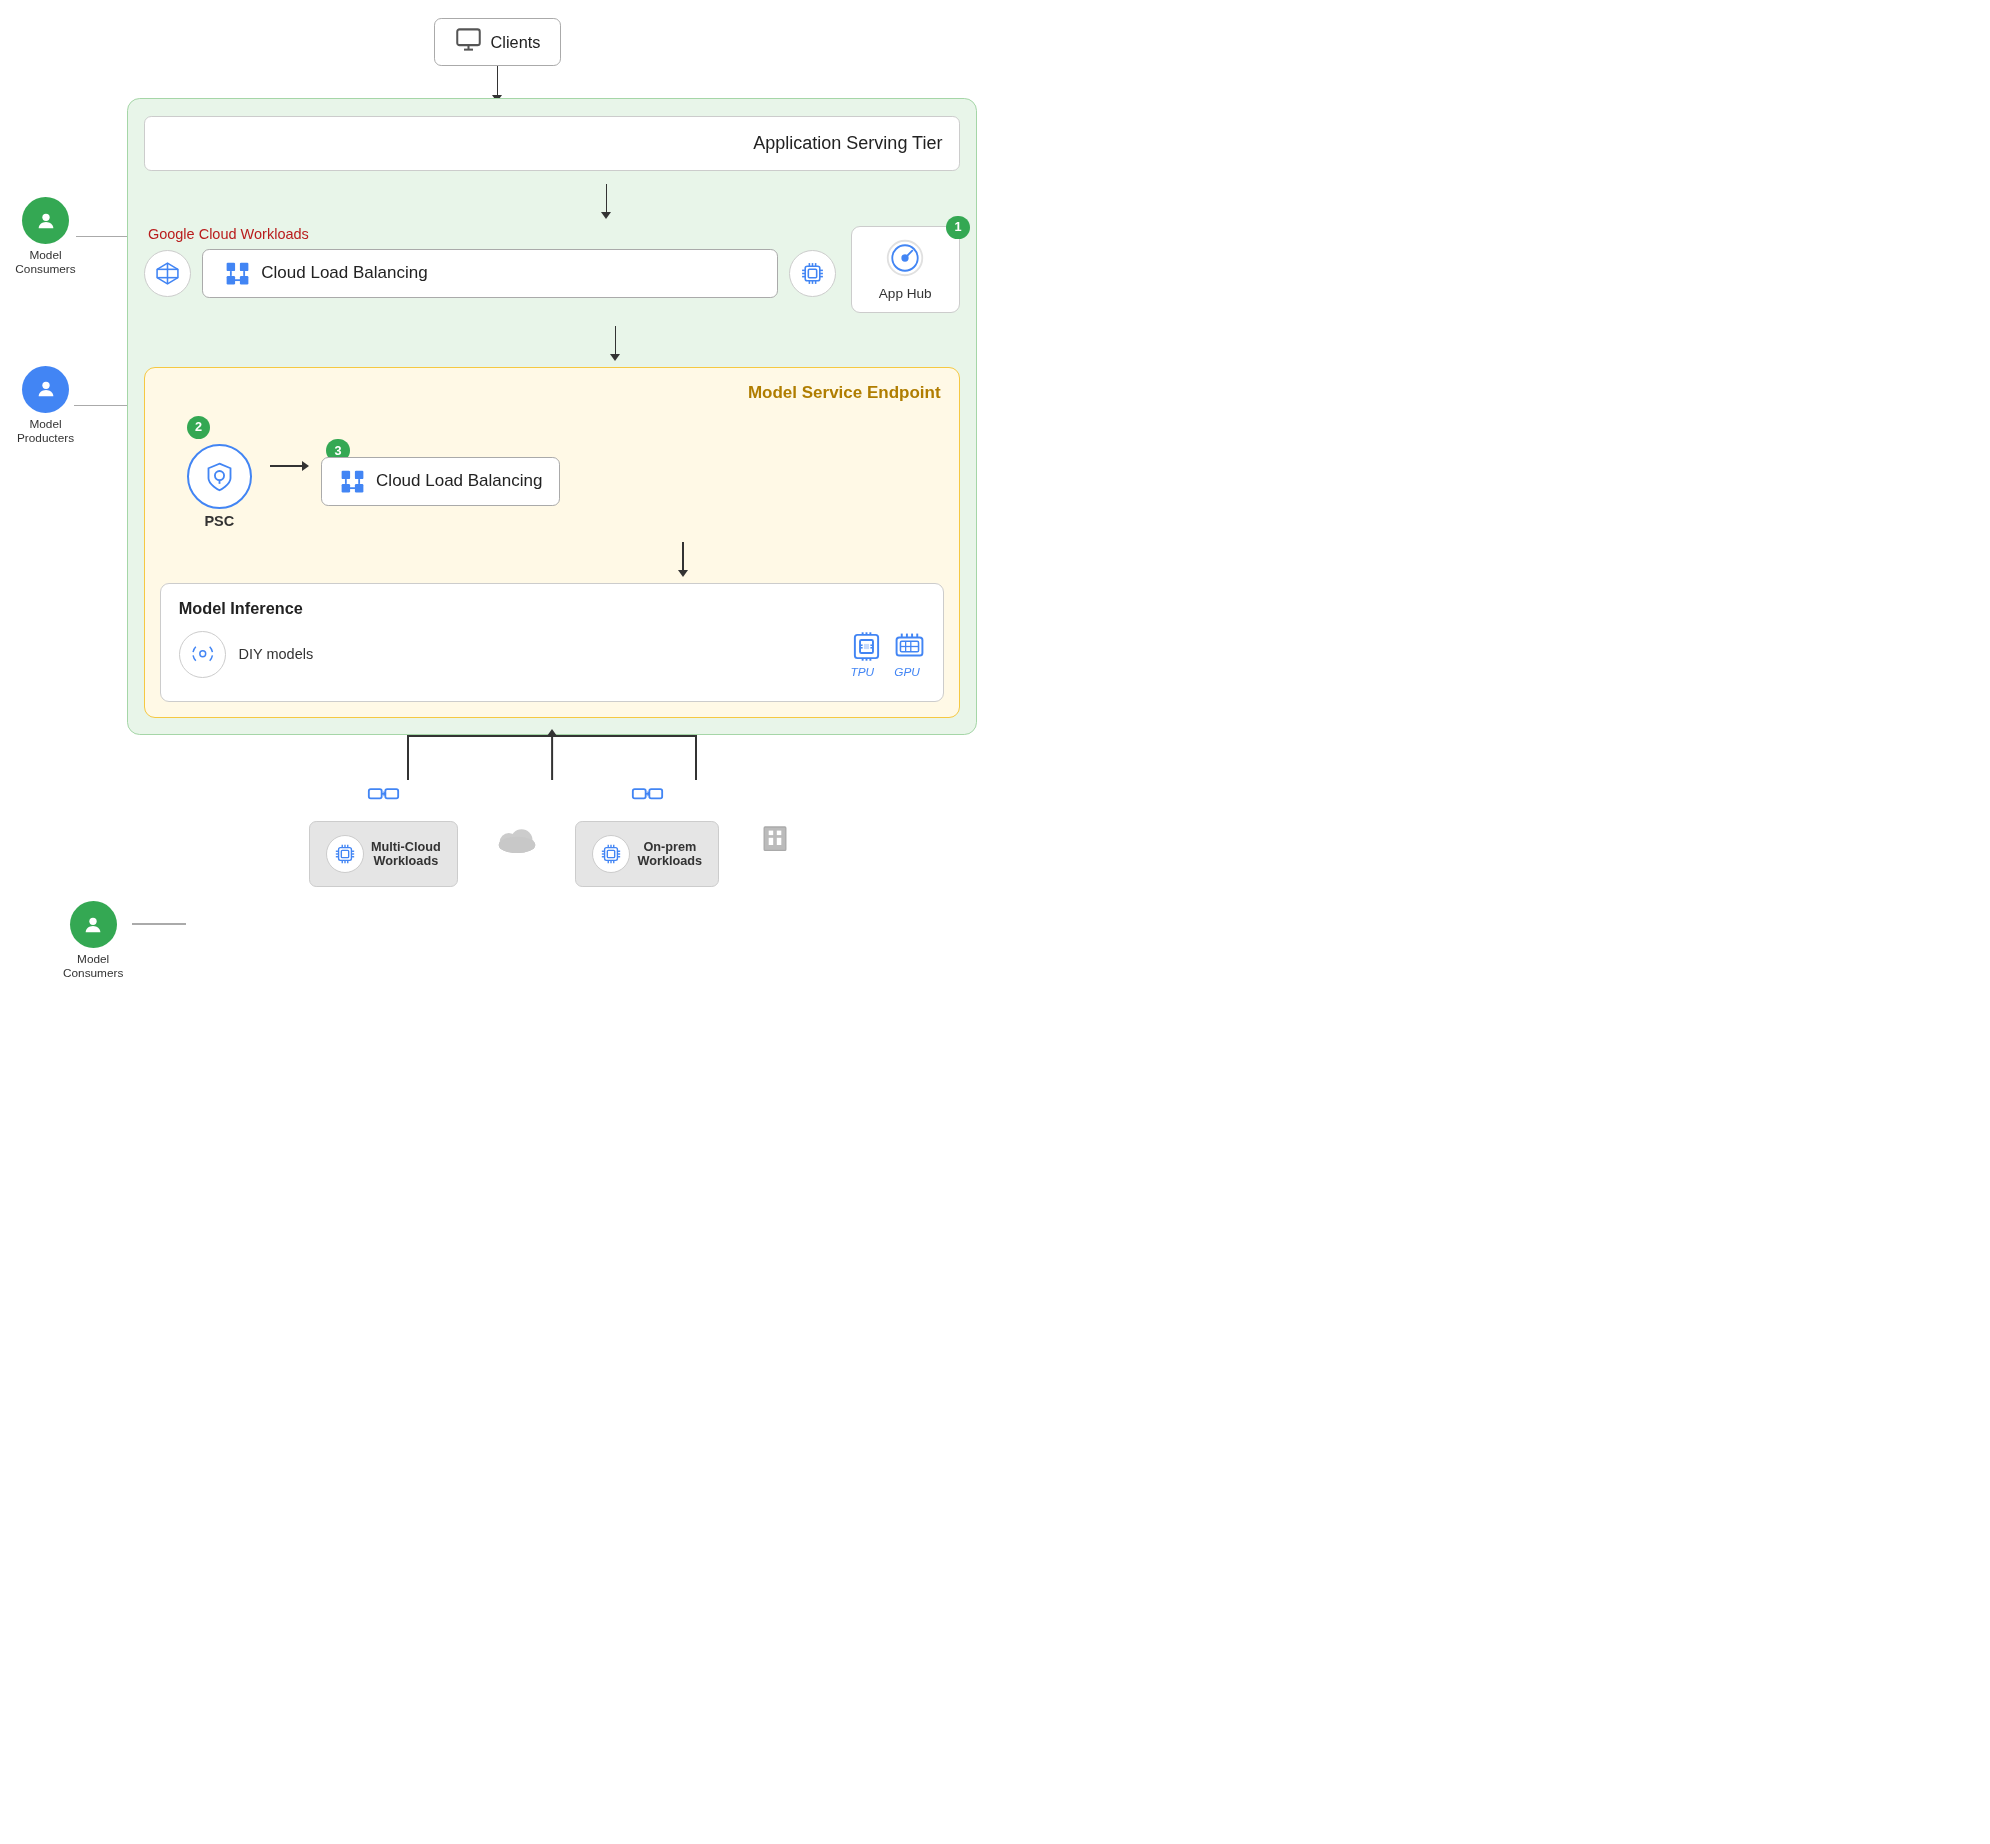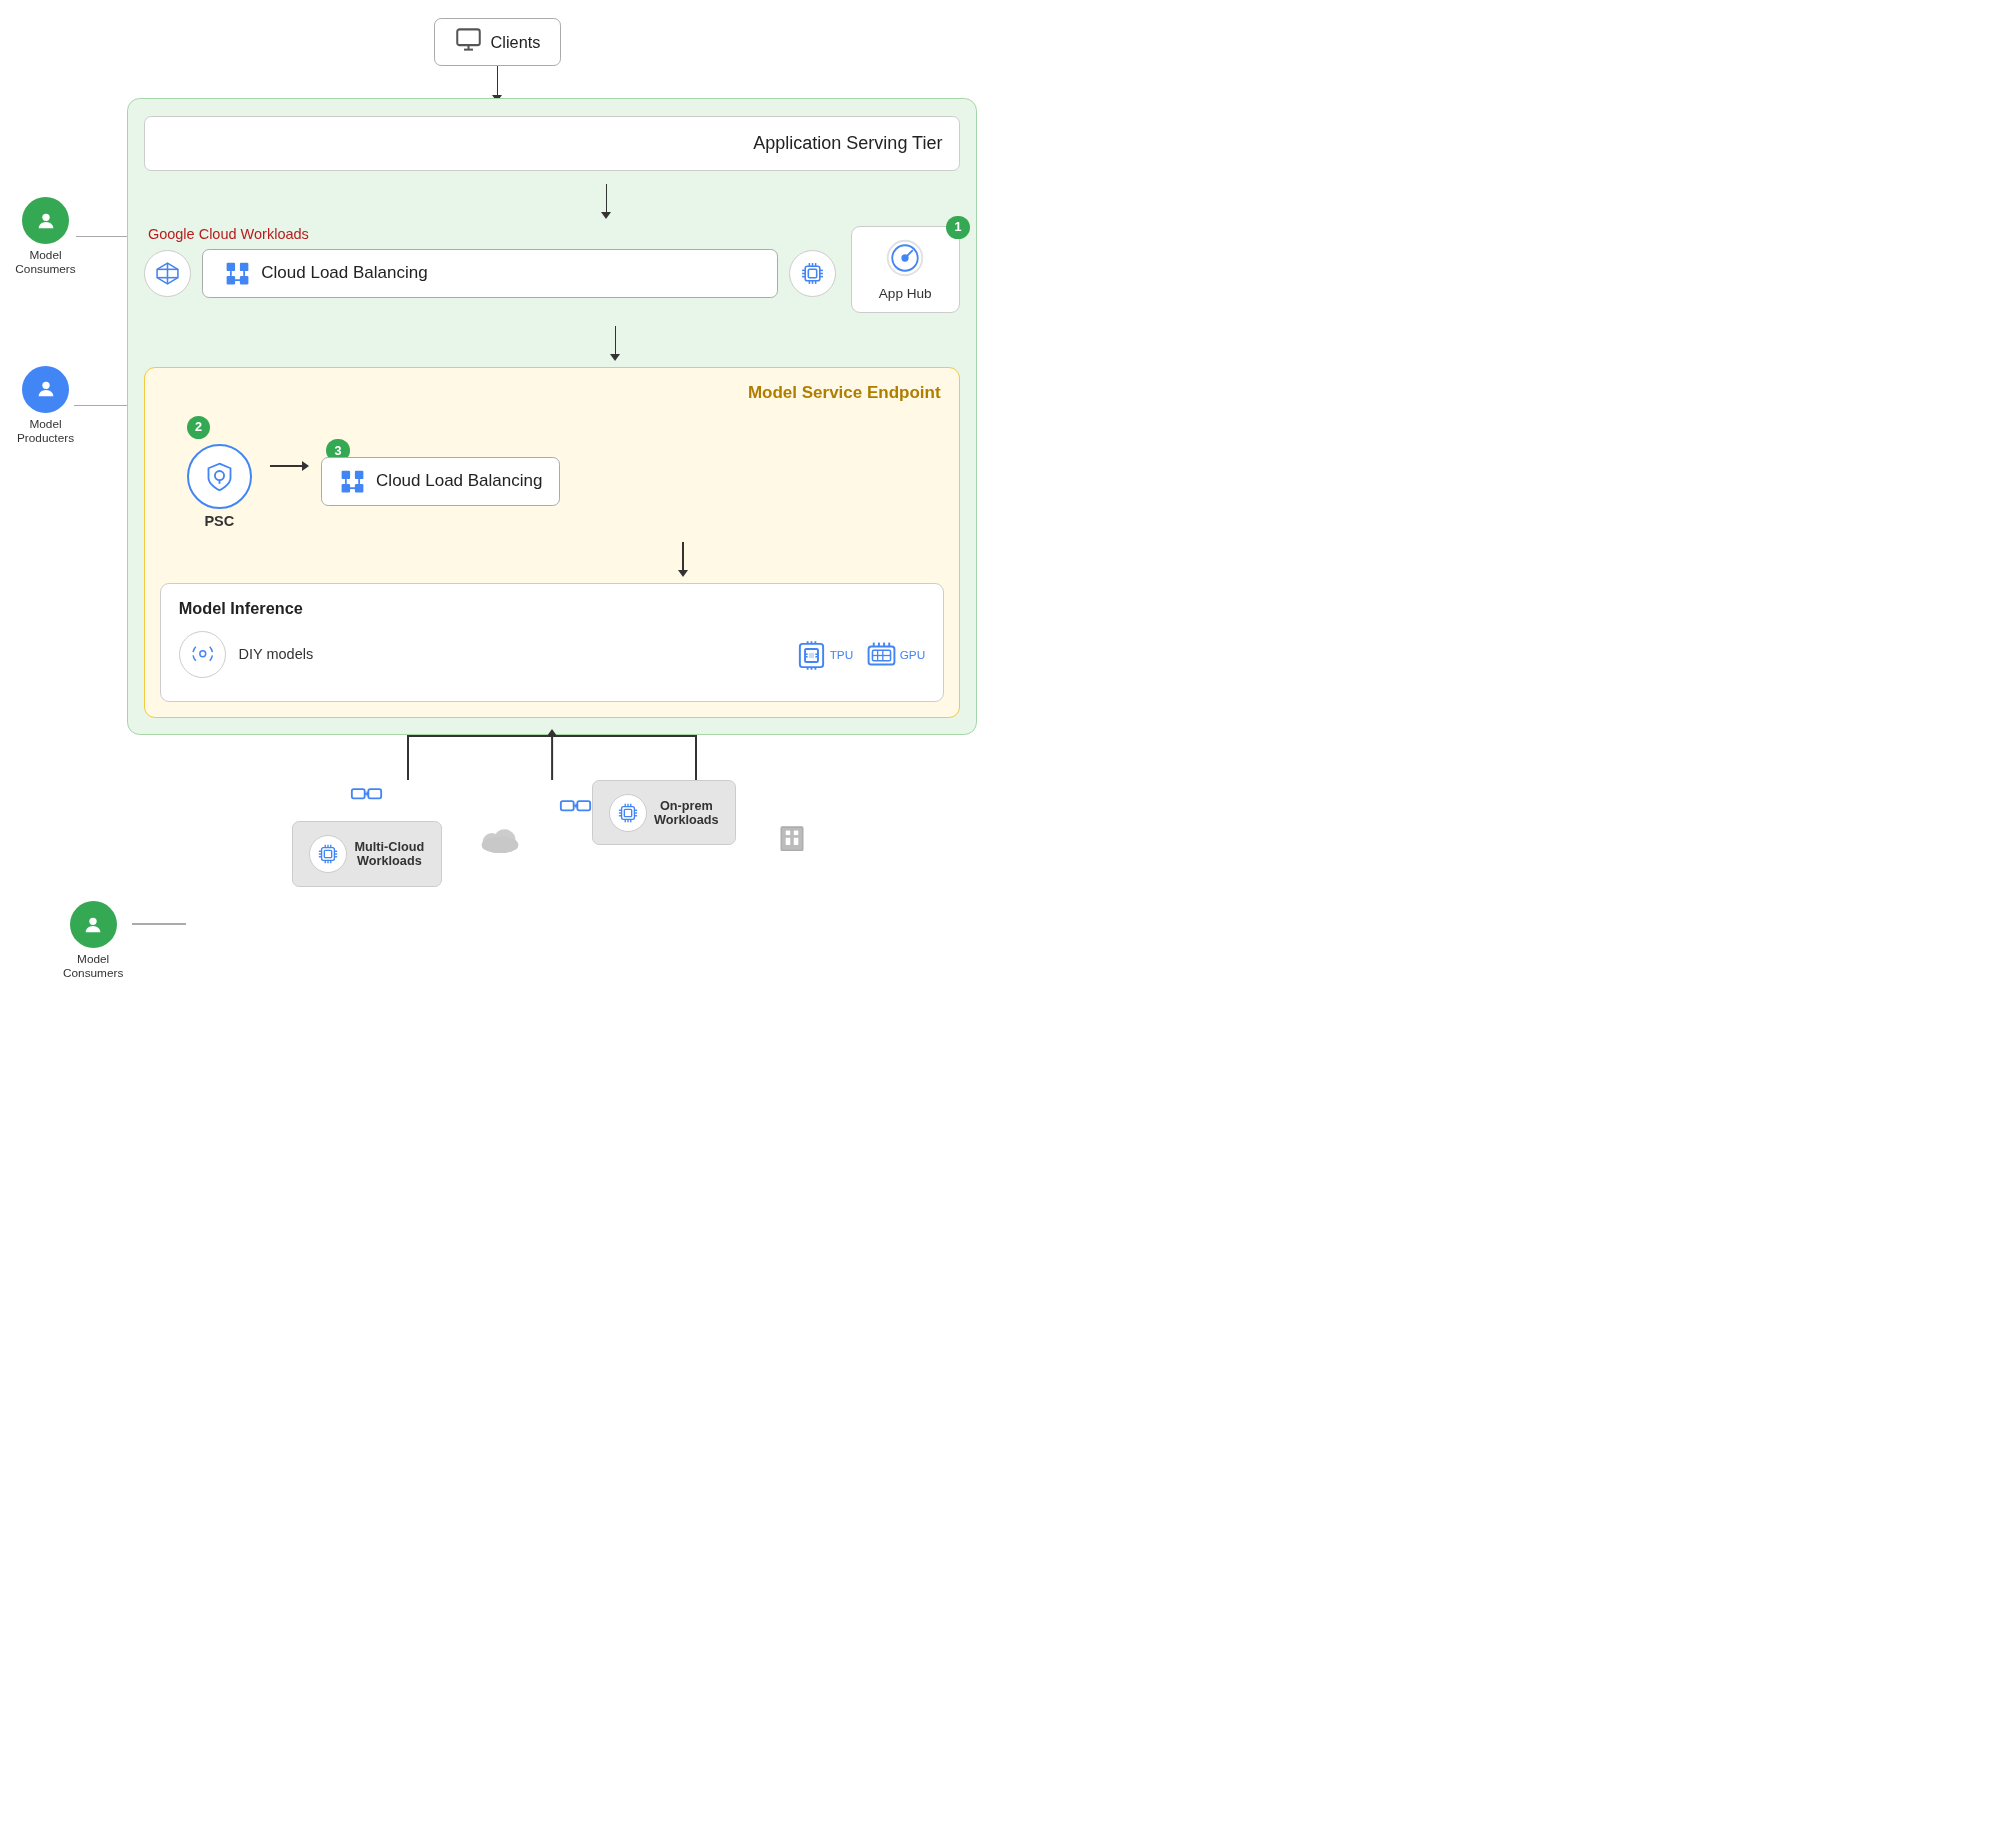--- a/index.html
+++ b/index.html
@@ -225,23 +225,24 @@
       color: #333;
     }
     .tpu-gpu-row {
       display: flex;
       gap: 12.7px;
       justify-content: flex-end;
       margin-top: -7.2px;
     }
     .tpu-gpu-item {
       display: flex;
-      flex-direction: row;
-      align-items: center;
+      flex-direction: column;
+      align-items: flex-start;
       gap: 2.7px;
+      font-style: italic;
     }
     .tpu-gpu-label {
       font-size: 11.8px;
       color: #4285f4;
     }
 
     
     .app-hub-sidebar {
       width: 109px;
       display: flex;
@@ -629,21 +630,21 @@
         <div style="width:45px;height:45px;display:flex;align-items:center;justify-content:center;">
           <svg width="42" height="33" viewBox="0 0 46 36" fill="none">
             <ellipse cx="23" cy="25" rx="20" ry="9" fill="#bbb"></ellipse>
             <ellipse cx="14" cy="22" rx="10" ry="10" fill="#ccc"></ellipse>
             <ellipse cx="28" cy="20" rx="12" ry="12" fill="#ccc"></ellipse>
             <ellipse cx="23" cy="25" rx="20" ry="9" fill="#c8c8c8"></ellipse>
           </svg>
         </div>
       </div>
 
-      <div style="display:flex; align-items:center; gap:0;">
+      <div style="display:flex; flex-direction:column; align-items:center; gap:0;">
 
         <div style="margin-bottom:5.4px;">
           <svg width="33" height="33" viewBox="0 0 36 36" fill="none">
             <rect x="2" y="10" width="14" height="10" rx="2" fill="none" stroke="#4285f4" stroke-width="2"></rect>
             <rect x="20" y="10" width="14" height="10" rx="2" fill="none" stroke="#4285f4" stroke-width="2"></rect>
             <line x1="16" y1="15" x2="20" y2="15" stroke="#4285f4" stroke-width="2"></line>
             <polygon points="18,12 21,15 18,18" fill="#4285f4"></polygon>
           </svg>
         </div>
         <div class="bottom-box" style="flex-direction:column; text-align:center; min-width:118px;">

